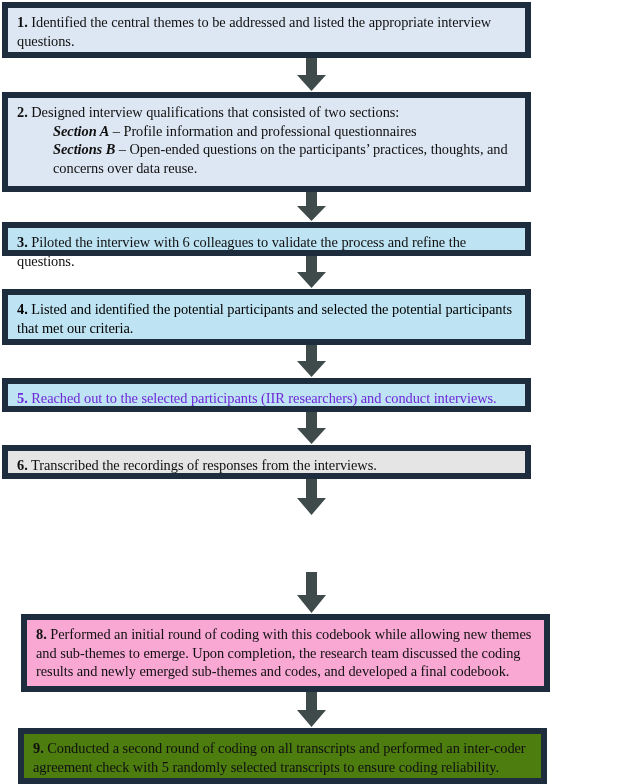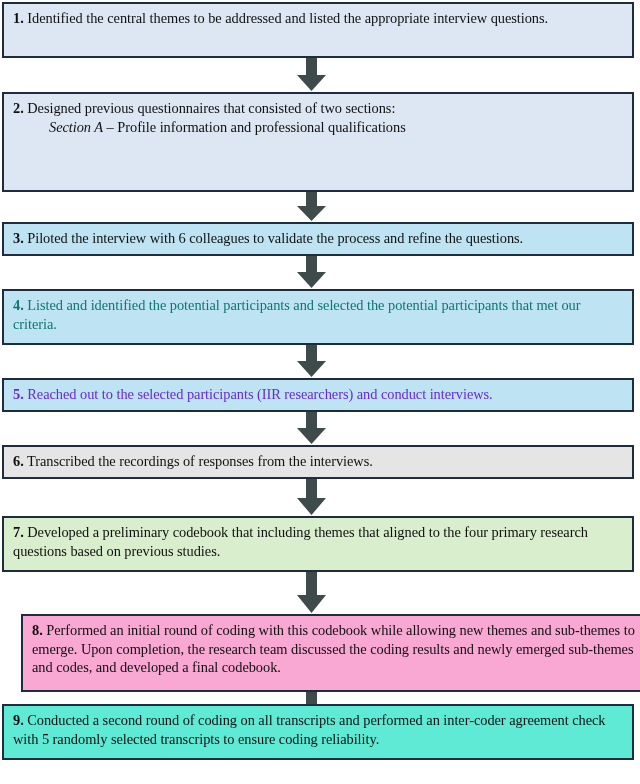--- a/index.html
+++ b/index.html
@@ -15,38 +15,39 @@
   }
   #flow {
     position: relative;
     width: 640px;
     height: 784px;
     box-sizing: border-box;
   }
   .step-box {
     position: absolute;
     box-sizing: border-box;
-    border: 2px solid #a3a3a3;
+    border: 6px solid #a3a3a3;
     left: 2px;
-    width: 632px;
+    width: 529px;
     padding: 5px 8px 13px 9px;
     font-size: 14.4px;
     line-height: 1.29;
     color: #101010;
     letter-spacing: -0.05px;
   }
   .step-box .num {
     font-weight: bold;
   }
   .sub-line {
     padding-left: 36px;
     display: block;
   }
   .sub-line .it {
     font-style: italic;
+    font-weight: bold;
   }
   .arrow {
     position: absolute;
     left: 0;
     width: 640px;
     pointer-events: none;
   }
   .arrow svg { display: block; }
   .c-blue-pale { background: #dde7f3; }
   .c-blue { background: #bee3f2; }
@@ -63,44 +64,47 @@
   </div>
 
   <div class="arrow" style="top:58px;height:34px;">
     <svg width="640" height="34" viewBox="0 0 640 34" xmlns="http://www.w3.org/2000/svg">
       <path d="M306 0 H317 V17 H326 L311.5 33 L297 17 H306 Z" fill="#3f4a4a"></path>
     </svg>
   </div>
 
   <div class="step-box c-blue-pale" style="top: 92px; height: 100px; background: rgb(221, 231, 243); border-color: rgb(29, 45, 61); color: rgb(16, 16, 16);">
     <span class="num">2.</span>
-    <span>Designed previous questionnaires that consisted of two sections:</span>
+    <span>Designed interview qualifications that consisted of two sections:</span>
     <span class="sub-line">
-      <span class="it">Section A</span><span> – Profile information and professional qualifications</span>
+      <span class="it">Section A</span><span> – Profile information and professional questionnaires</span>
+    </span>
+    <span class="sub-line">
+      <span class="it">Sections B</span><span> – Open-ended questions on the participants’  practices, thoughts, and concerns over data reuse.</span>
     </span>
   </div>
 
   <div class="arrow" style="top:192px;height:30px;">
     <svg width="640" height="30" viewBox="0 0 640 30" xmlns="http://www.w3.org/2000/svg">
       <path d="M306 0 H317 V14 H326 L311.5 29 L297 14 H306 Z" fill="#3f4a4a"></path>
     </svg>
   </div>
 
   <div class="step-box c-blue" style="top: 222px; height: 34px; background: rgb(190, 227, 242); border-color: rgb(29, 45, 61); color: rgb(16, 16, 16);">
     <span class="num">3.</span>
     <span>Piloted the interview with 6 colleagues to validate the process and refine the questions.</span>
   </div>
 
   <div class="arrow" style="top:256px;height:33px;">
     <svg width="640" height="33" viewBox="0 0 640 33" xmlns="http://www.w3.org/2000/svg">
       <path d="M306 0 H317 V16 H326 L311.5 32 L297 16 H306 Z" fill="#3f4a4a"></path>
     </svg>
   </div>
 
-  <div class="step-box c-blue" style="top: 289px; height: 56px; background: rgb(190, 227, 242); border-color: rgb(29, 45, 61); color: #0f766e;">
+  <div class="step-box c-blue" style="top: 289px; height: 56px; background: rgb(190, 227, 242); border-color: rgb(29, 45, 61); color: #000000;">
     <span class="num">4.</span>
     <span>Listed and identified the potential participants and selected the potential participants that met our criteria.</span>
   </div>
 
   <div class="arrow" style="top:345px;height:33px;">
     <svg width="640" height="33" viewBox="0 0 640 33" xmlns="http://www.w3.org/2000/svg">
       <path d="M306 0 H317 V16 H326 L311.5 32 L297 16 H306 Z" fill="#3f4a4a"></path>
     </svg>
   </div>
 
@@ -119,40 +123,36 @@
     <span class="num">6.</span>
     <span>Transcribed the recordings of responses from the interviews.</span>
   </div>
 
   <div class="arrow" style="top:479px;height:37px;">
     <svg width="640" height="37" viewBox="0 0 640 37" xmlns="http://www.w3.org/2000/svg">
       <path d="M306 0 H317 V19 H326 L311.5 36 L297 19 H306 Z" fill="#3f4a4a"></path>
     </svg>
   </div>
 
-  <div class="step-box c-green" style="top: 516px; height: 56px; background: rgb(217, 238, 205); border-color: rgb(29, 45, 61); color: rgb(16, 16, 16);">
-    <span class="num">7.</span>
-    <span>Developed a preliminary codebook that including themes that aligned to the four primary research questions based on previous studies.</span>
-  </div>
 
   <div class="arrow" style="top:572px;height:42px;">
     <svg width="640" height="42" viewBox="0 0 640 42" xmlns="http://www.w3.org/2000/svg">
       <path d="M306 0 H317 V23 H326 L311.5 41 L297 23 H306 Z" fill="#3f4a4a"></path>
     </svg>
   </div>
 
   <div class="step-box c-green" style="top: 614px; height: 78px; background: #f9a8d4; border-color: rgb(29, 45, 61); color: rgb(16, 16, 16); margin-left: 19px;">
     <span class="num">8.</span>
     <span>Performed an initial round of coding with this codebook while allowing new themes and sub-themes to emerge. Upon completion, the research team discussed the coding results and newly emerged sub-themes and codes, and developed a final codebook.</span>
   </div>
 
   <div class="arrow" style="top:692px;height:36px;">
     <svg width="640" height="36" viewBox="0 0 640 36" xmlns="http://www.w3.org/2000/svg">
       <path d="M306 0 H317 V18 H326 L311.5 35 L297 18 H306 Z" fill="#3f4a4a"></path>
     </svg>
   </div>
 
-  <div class="step-box c-green" style="top: 704px; height: 56px; background: #5eead4; border-color: rgb(29, 45, 61); color: rgb(16, 16, 16);">
+  <div class="step-box c-green" style="top: 728px; height: 56px; background: #4d7c0f; border-color: rgb(29, 45, 61); color: rgb(16, 16, 16); margin-left: 16px;">
     <span class="num">9.</span>
     <span>Conducted a second round of coding on all transcripts and performed an inter-coder agreement check with 5 randomly selected transcripts to ensure coding reliability.</span>
   </div>
 
 </div>
 
 </body></html>

